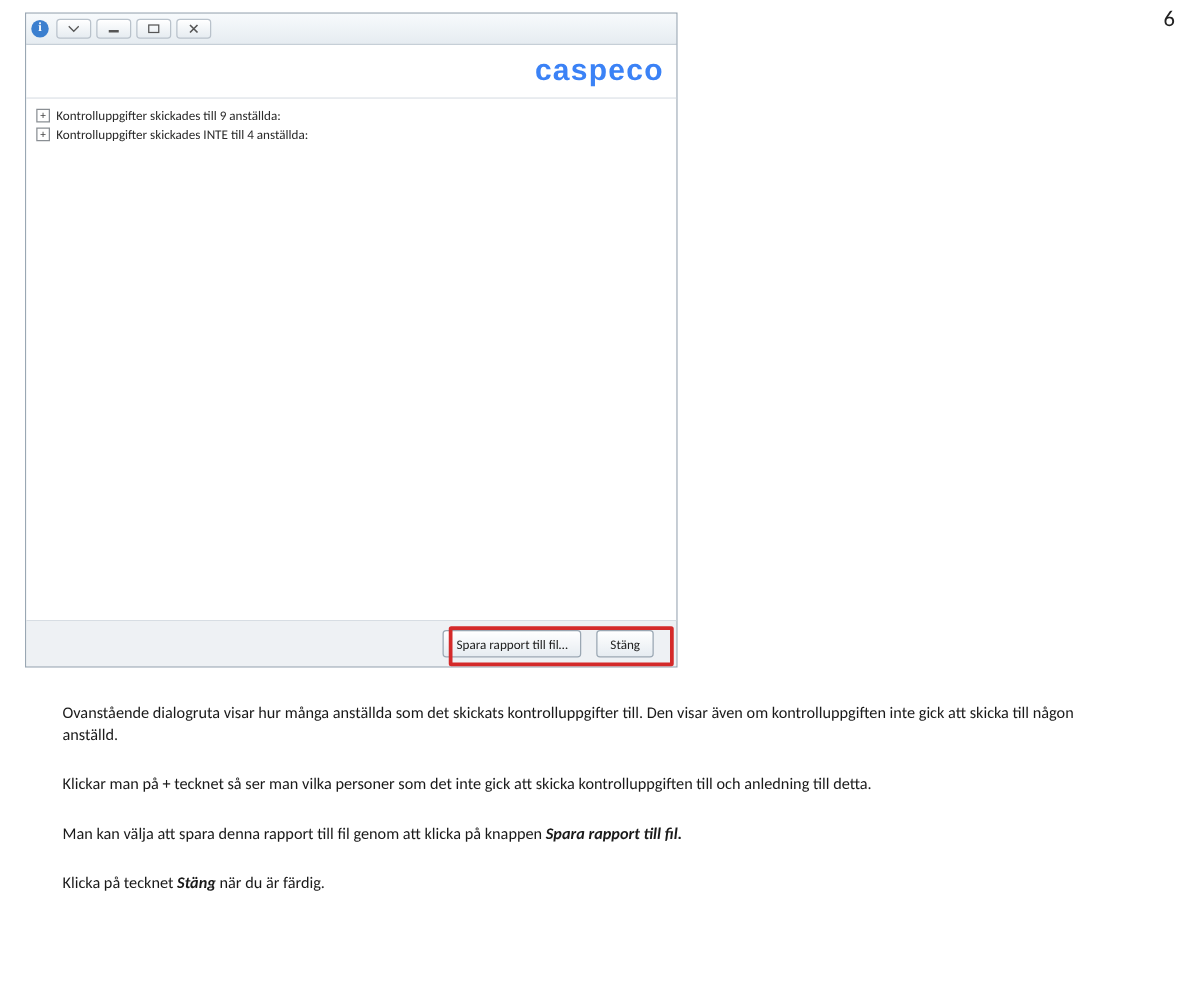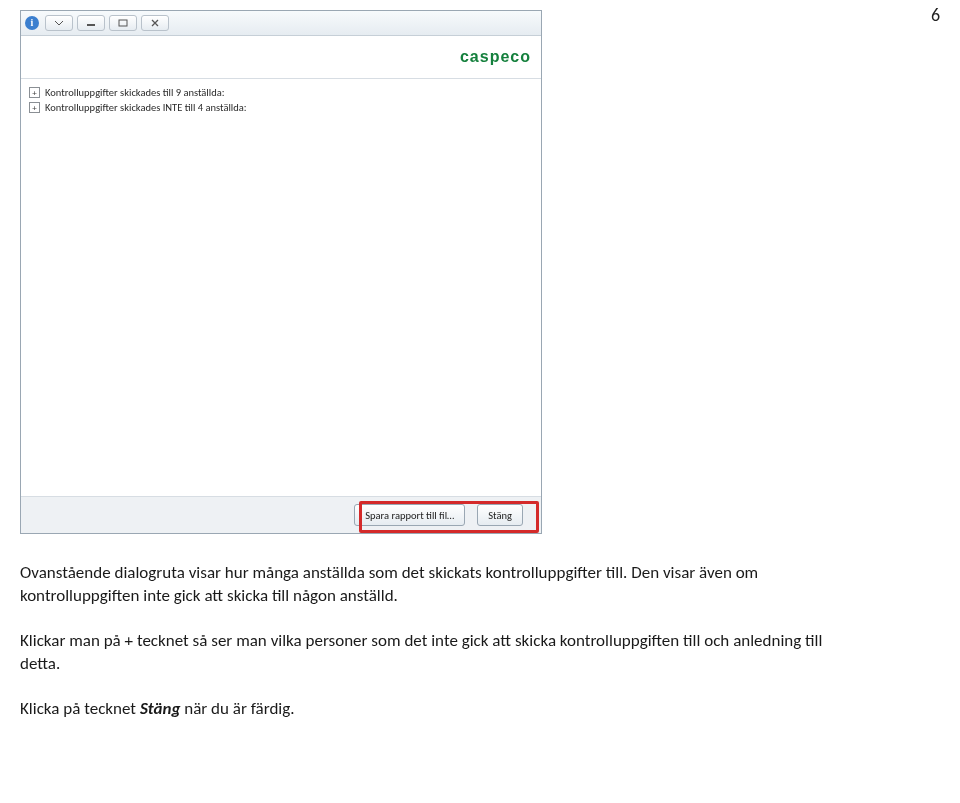--- a/index.html
+++ b/index.html
@@ -80,23 +80,23 @@
     height: 42px;
     background: #fff;
     border-bottom: 1px solid #d7dde3;
     display: flex;
     align-items: center;
     justify-content: flex-end;
     padding-right: 10px;
   }
   .brand-text {
     font-family: "Trebuchet MS", Arial, sans-serif;
-    font-size: 16px;
+    font-size: 24px;
     letter-spacing: 1px;
-    color: #15803d;
+    color: #3b82f6;
     font-weight: 600;
   }
   .tree-area {
     background: #fff;
     height: 405px;
     padding: 6px 8px;
     font-size: 10.5px;
     color: #2b2b2b;
     border-bottom: 1px solid #d7dde3;
     overflow: hidden;
@@ -144,24 +144,25 @@
     background: linear-gradient(#ffffff, #e6ecf1);
     font-size: 10.5px;
     color: #222;
     display: flex;
     align-items: center;
     box-shadow: inset 0 1px 0 #fff;
   }
   
   .body-text {
     margin-top: 28px;
-    font-size: 17px;
+    font-size: 13px;
     line-height: 1.35;
     color: #1a1a1a;
     max-width: 840px;
+    margin-left: 30px;
   }
   .body-text p { margin: 0 0  0 0; }
   .body-text .para { margin-bottom: 22px; }
   .bi { font-weight: bold; font-style: italic; }
 </style>
 </head>
 <body>
 
 <div class="page">
 
@@ -219,17 +220,20 @@
   </div>
 
   <div class="body-text">
     <p class="para">
       <span>Ovanstående dialogruta visar hur många anställda som det skickats kontrolluppgifter till. Den visar även om kontrolluppgiften inte gick att skicka till någon anställd.</span>
     </p>
     <p class="para">
       <span>Klickar man på + tecknet så ser man vilka personer som det inte gick att skicka kontrolluppgiften till och anledning till detta.</span>
     </p>
     <p class="para">
+      <span>Man kan välja att spara denna rapport till fil genom att klicka på knappen </span><span class="bi">Spara rapport till fil.</span>
+    </p>
+    <p class="para">
       <span>Klicka på tecknet </span><span class="bi">Stäng</span><span> när du är färdig.</span>
     </p>
   </div>
 
 </div>
 
 </body></html>

